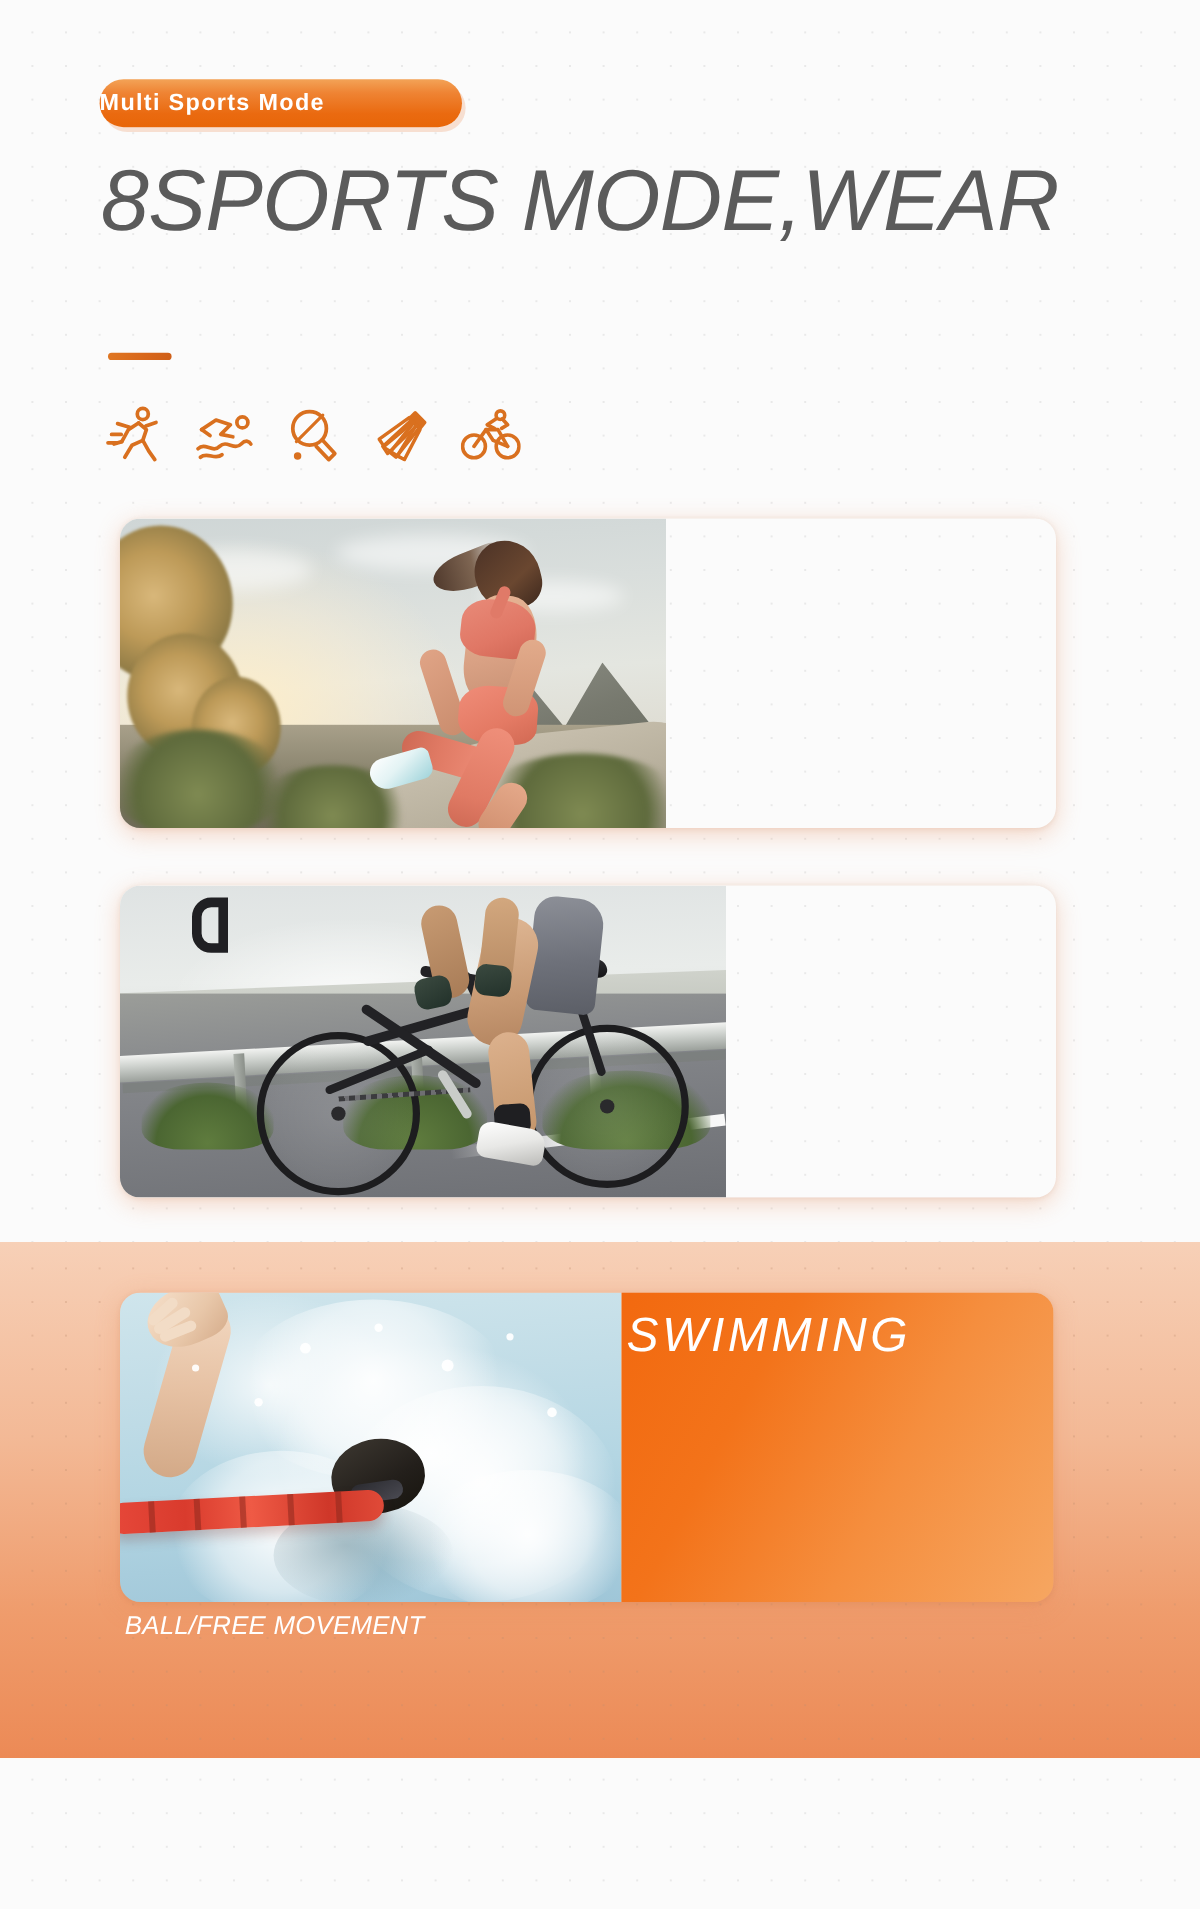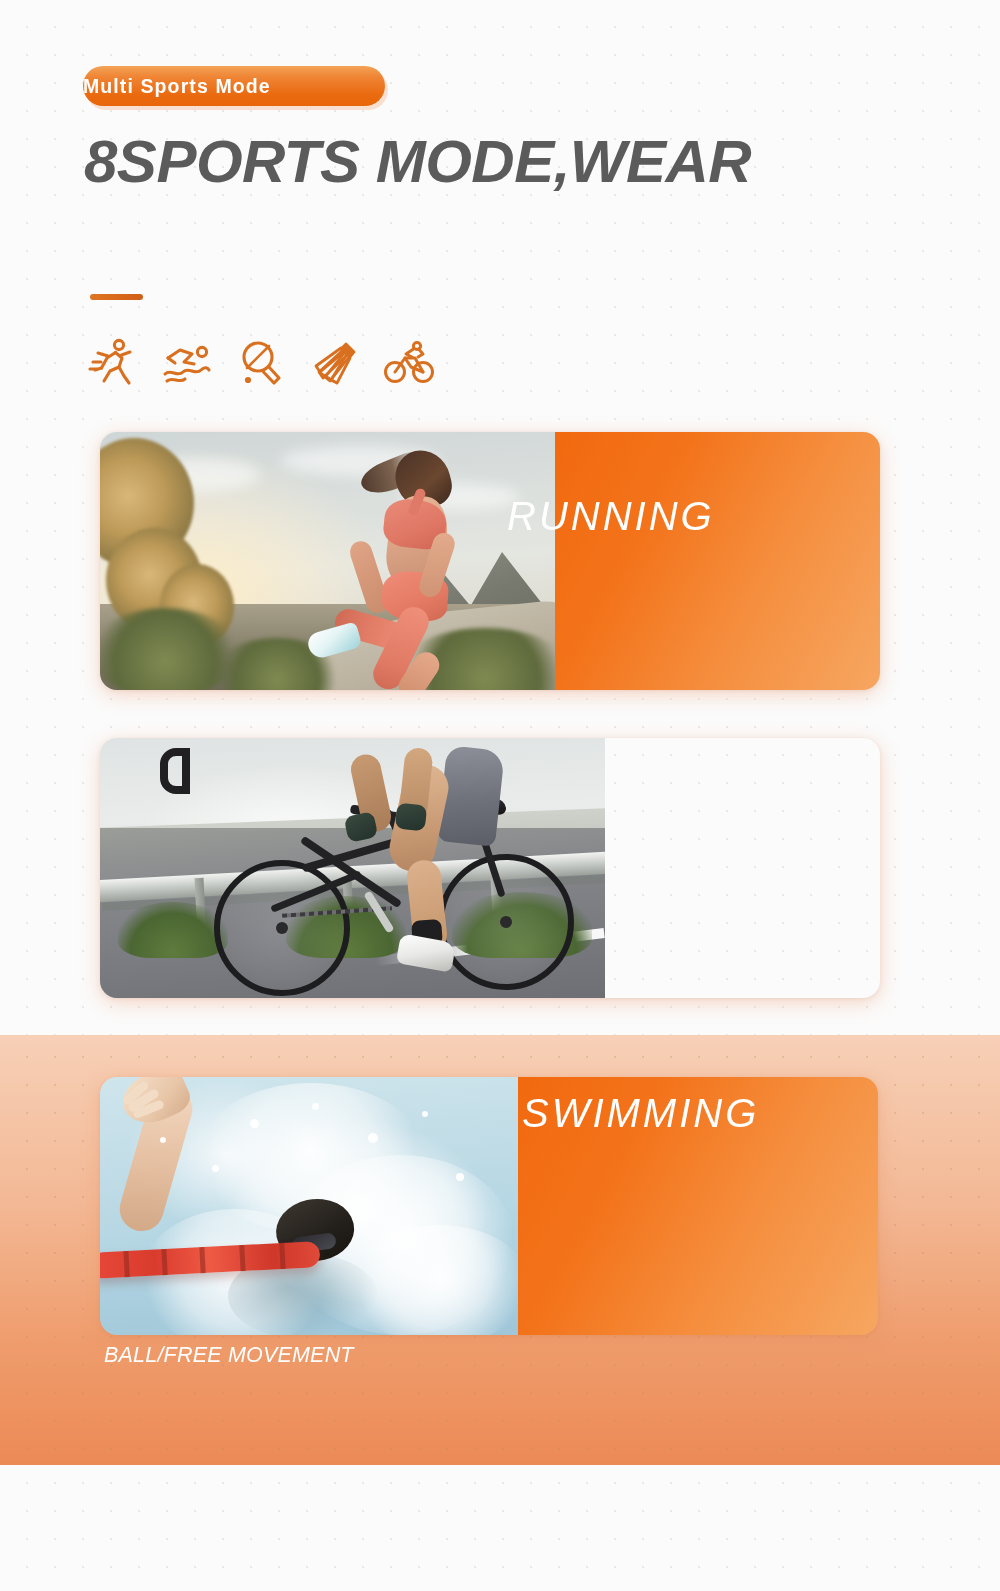--- a/index.html
+++ b/index.html
@@ -64,22 +64,22 @@
     letter-spacing: 1.1px;
     white-space: nowrap;
   }
 
   .headline {
     position: absolute;
     left: 84px;
     top: 133px;
     width: 830px;
     color: #5b5b5b;
-    font-size: 60px;
-    font-weight: bold;
+    font-size: 72px;
+    font-weight: normal;
     font-style: italic;
     line-height: 0.98;
     letter-spacing: -0.5px;
     font-stretch: condensed;
   }
   .headline .hl-line { display: block; white-space: nowrap; }
 
   .rule {
     position: absolute;
     left: 90px;
@@ -560,23 +560,20 @@
         <div class="r-strap"></div>
         <div class="r-armb"></div>
         <div class="r-hipw"></div>
         <div class="r-legb"></div>
         <div class="r-legf"></div>
         <div class="r-calf"></div>
         <div class="r-armf"></div>
         <div class="r-shoe"></div>
       </div>
     </div>
-  </div>
-  <div class="card-panel panel-right">
-    <span class="card-label label-running">RUNNING</span>
   </div>
 </div>
 
 <div class="card" id="card-cycling">
   <div class="card-photo">
     <div class="scene">
       <div class="cy-sky"></div>
       <div class="cy-hazeglow"></div>
       <div class="cy-verge"></div>
       <div class="cy-road"></div>

